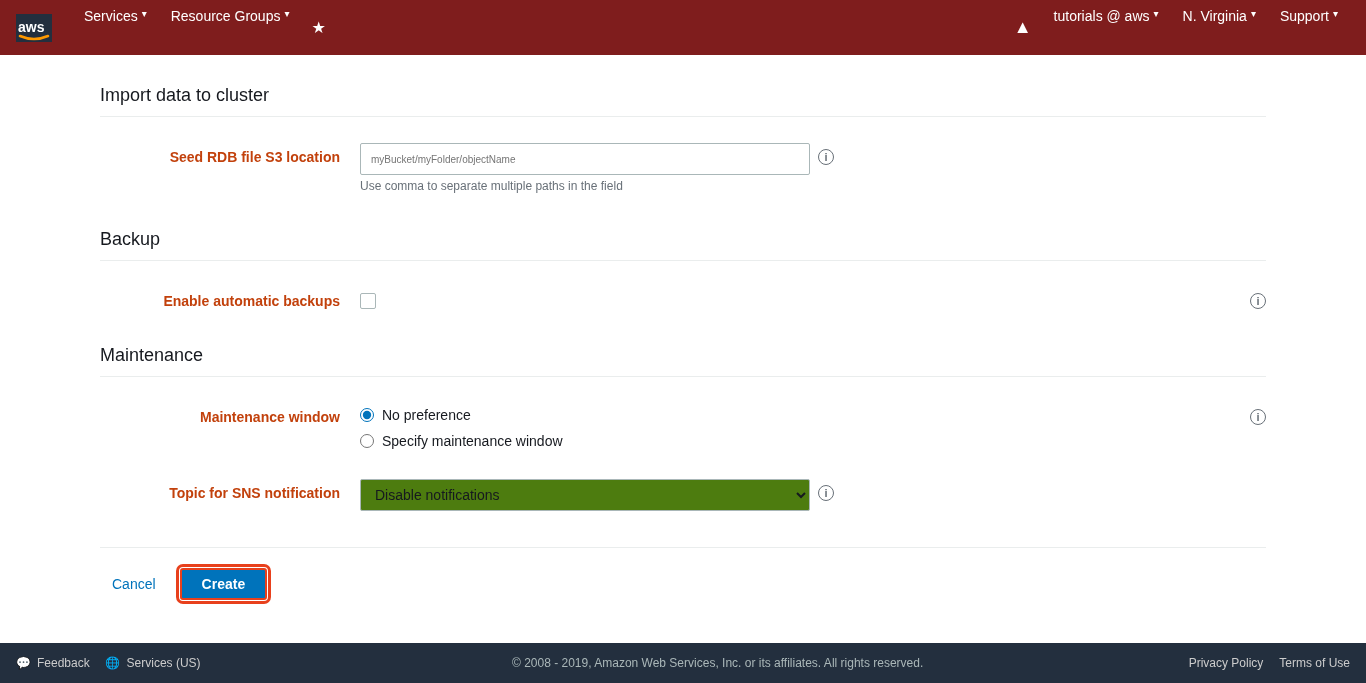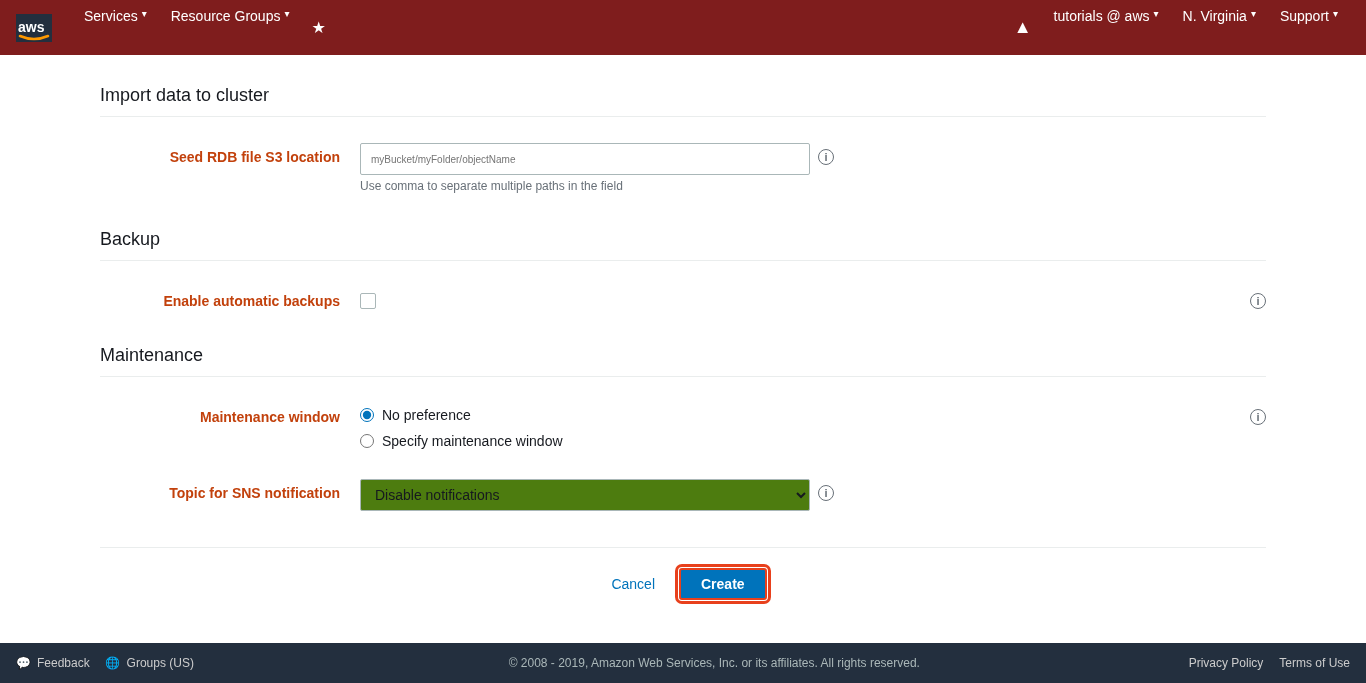--- a/index.html
+++ b/index.html
@@ -187,21 +187,21 @@
       color: #16191f;
       background: #4d7c0f;
       cursor: pointer;
       appearance: auto;
     }
 
     
     .action-bar {
       display: flex;
       align-items: center;
-      justify-content: center;
+      justify-content: flex-start;
       padding: 20px 0 10px 0;
       gap: 12px;
       border-top: 1px solid #eaeded;
     }
 
     .btn-cancel {
       background: none;
       border: none;
       color: #0073bb;
       font-size: 14px;
@@ -383,21 +383,21 @@
 </div>
 
 <footer class="footer">
   <div class="footer-left">
     <div class="footer-feedback">
       <span>💬</span>
       <span>Feedback</span>
     </div>
     <div class="footer-lang">
       <span>🌐</span>
-      <span>Groups (US)</span>
+      <span>Services (US)</span>
     </div>
   </div>
   <div class="footer-center">© 2008 - 2019, Amazon Web Services, Inc. or its affiliates. All rights reserved.</div>
   <div class="footer-right">
     <a class="footer-link">Privacy Policy</a>
     <a class="footer-link">Terms of Use</a>
   </div>
 </footer>
 
 </body></html>

